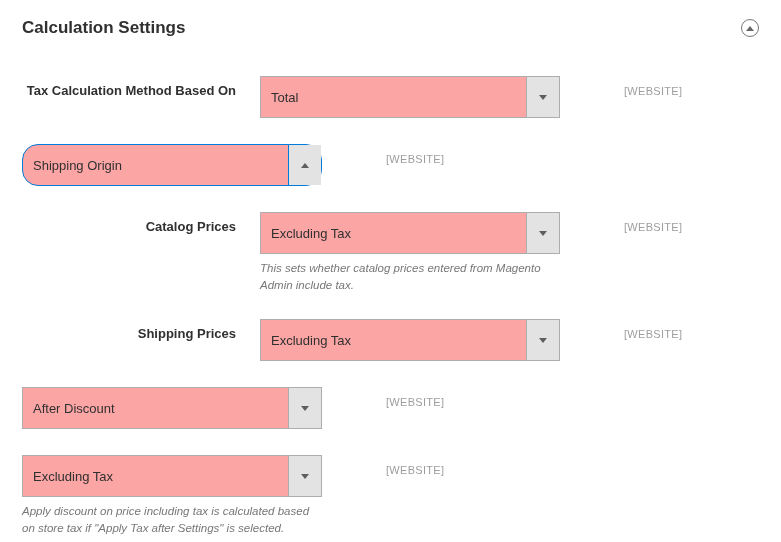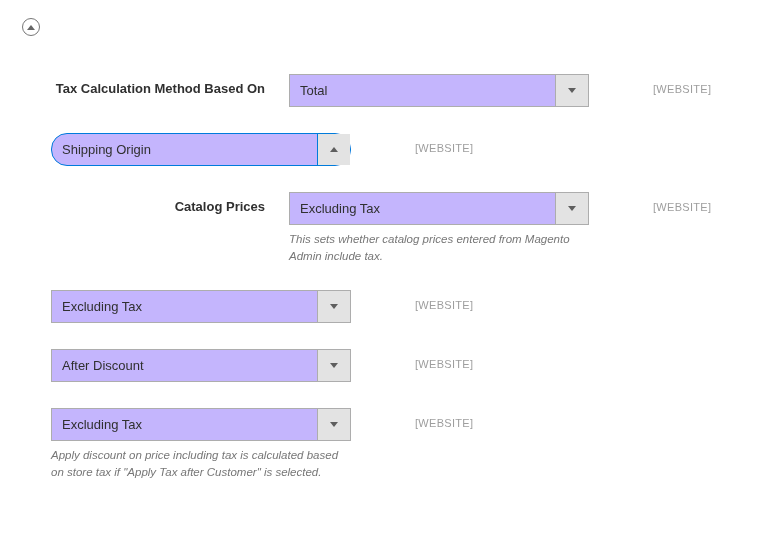--- a/index.html
+++ b/index.html
@@ -32,21 +32,20 @@
     border: 1px solid #777;
     border-radius: 50%;
     display: flex;
     align-items: center;
     justify-content: center;
     color: #666;
   }
   .collapse-icon svg { display: block; }
   .form-body {
     padding-top: 20px;
-    margin-left: 29px;
   }
   .field-row {
     display: flex;
     align-items: flex-start;
     margin-bottom: 26px;
   }
   .field-label {
     flex: 0 0 238px;
     text-align: right;
     padding-right: 24px;
@@ -56,22 +55,22 @@
     color: #303030;
   }
   .field-control {
     flex: 0 0 300px;
     position: relative;
   }
   .select-shell {
     display: flex;
     width: 100%;
     border: 1px solid #adadad;
-    background: #c4b5fd;
-    height: 33px;
+    background: #fca5a5;
+    height: 42px;
     align-items: stretch;
     cursor: pointer;
   }
   .select-shell.focused {
     border-color: #007bdb;
     border-radius: 16px;
   }
   .select-value {
     flex: 1 1 auto;
     padding: 0 10px;
@@ -109,20 +108,21 @@
     letter-spacing: 0.3px;
     color: #9e9e9e;
   }
 </style>
 </head>
 <body>
 
 <div class="section">
 
   <div class="section-header">
+    <span class="section-title">Calculation Settings</span>
     <span class="collapse-icon">
       <svg width="8" height="5" viewBox="0 0 8 5">
           <path d="M0 5 L4 0 L8 5 Z" fill="currentColor"></path>
         </svg>
     </span>
   </div>
 
   <div class="form-body">
 
     <div class="field-row">
@@ -164,20 +164,21 @@
                 <path d="M0 0 L4 5 L8 0 Z" fill="currentColor"></path>
               </svg>
           </div>
         </div>
         <div class="field-note">This sets whether catalog prices entered from Magento Admin include tax.</div>
       </div>
       <div class="field-scope">[WEBSITE]</div>
     </div>
 
     <div class="field-row">
+      <div class="field-label">Shipping Prices</div>
       <div class="field-control">
         <div class="select-shell">
           <div class="select-value">Excluding Tax</div>
           <div class="select-trigger">
             <svg width="8" height="5" viewBox="0 0 8 5">
                 <path d="M0 0 L4 5 L8 0 Z" fill="currentColor"></path>
               </svg>
           </div>
         </div>
       </div>
@@ -201,19 +202,19 @@
     <div class="field-row">
       <div class="field-control">
         <div class="select-shell">
           <div class="select-value">Excluding Tax</div>
           <div class="select-trigger">
             <svg width="8" height="5" viewBox="0 0 8 5">
                 <path d="M0 0 L4 5 L8 0 Z" fill="currentColor"></path>
               </svg>
           </div>
         </div>
-        <div class="field-note">Apply discount on price including tax is calculated based on store tax if "Apply Tax after Customer" is selected.</div>
+        <div class="field-note">Apply discount on price including tax is calculated based on store tax if "Apply Tax after Settings" is selected.</div>
       </div>
       <div class="field-scope">[WEBSITE]</div>
     </div>
 
   </div>
 </div>
 
 </body></html>

